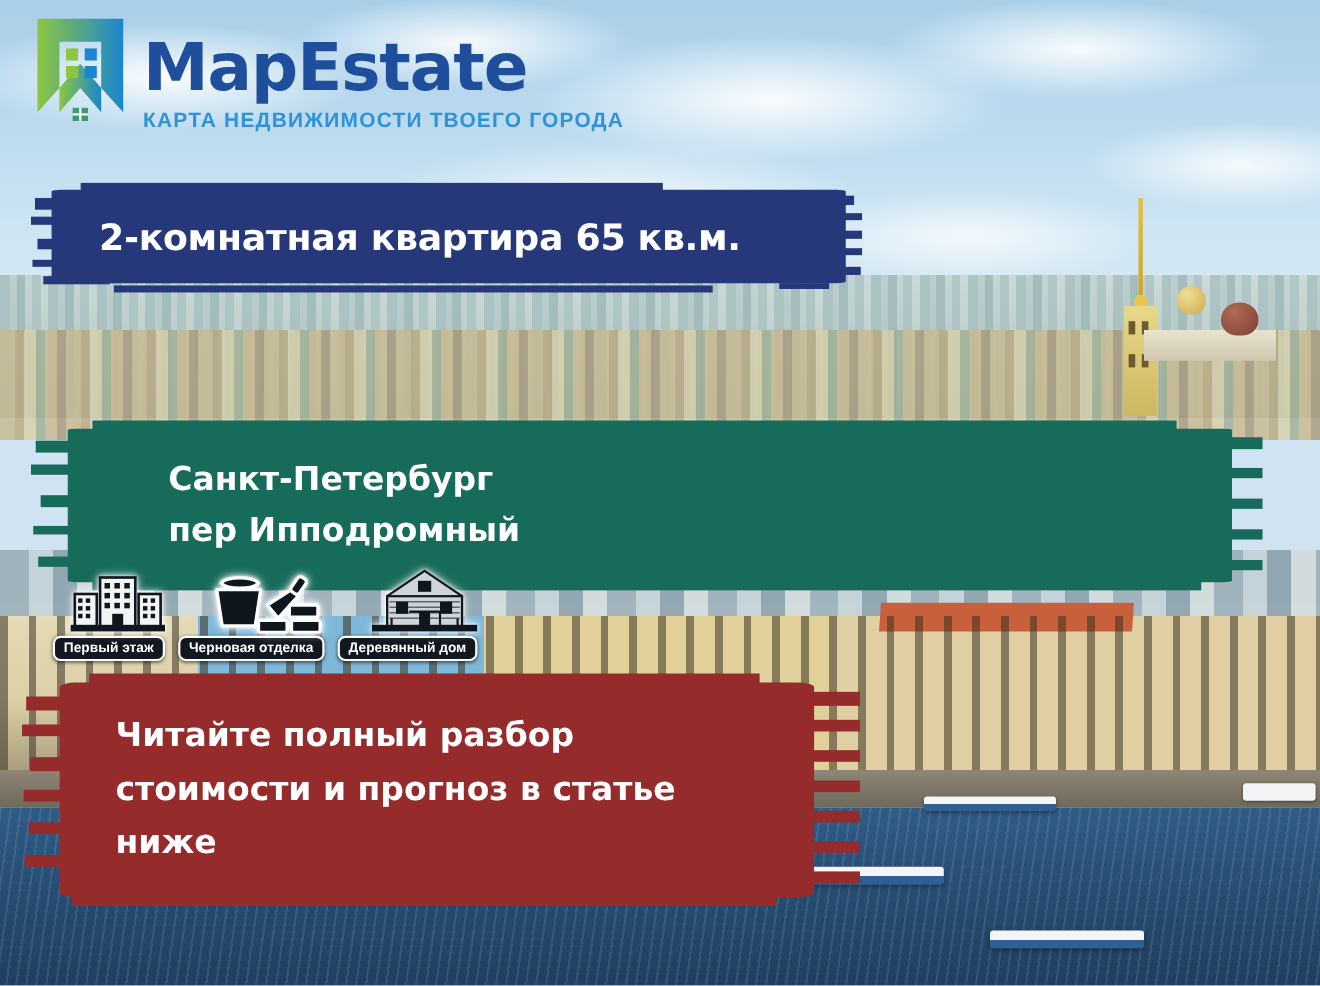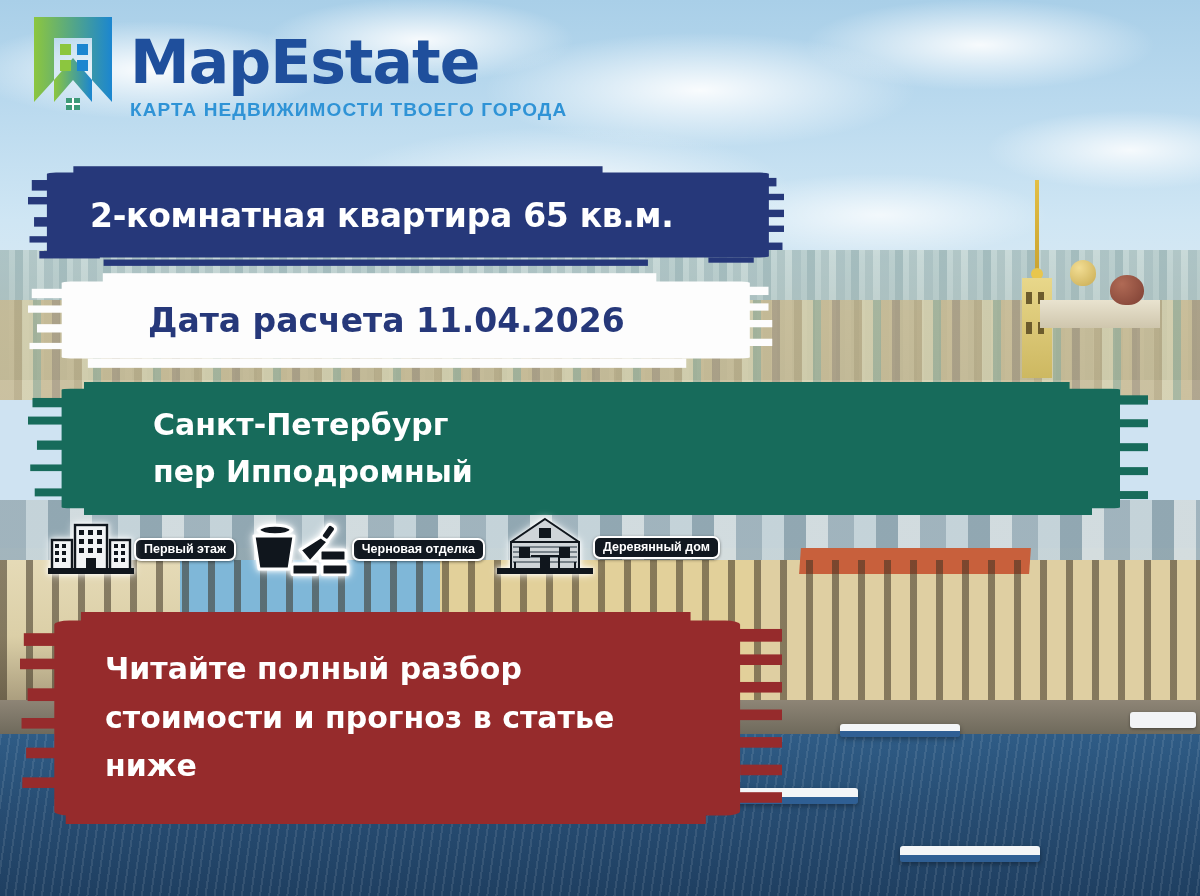--- a/index.html
+++ b/index.html
@@ -128,40 +128,40 @@
   
   .band2{left:28px;top:268px;width:748px;height:104px;}
   .band2 .brush{background:#fdfdfd;}
   .band2 .txt{
     color:#26387a;font-size:33px;font-weight:700;
     padding-left:120px;white-space:nowrap;
     font-family:"DejaVu Sans","Liberation Sans",sans-serif;
   }
 
   
-  .band3{left:28px;top:382px;width:1120px;height:133px;}
+  .band3{left:28px;top:382px;width:1120px;height:155px;}
   .band3 .brush{background:#176b5b;}
   .band3 .txt{
     color:#ffffff;font-size:30px;font-weight:700;line-height:1.55;
     padding-left:125px;white-space:nowrap;
     font-family:"DejaVu Sans","Liberation Sans",sans-serif;
   }
 
   
   .band4{left:20px;top:612px;width:762px;height:212px;}
   .band4 .brush{background:#962b2c;}
   .band4 .txt{
     color:#ffffff;font-size:30px;font-weight:700;line-height:1.62;
     padding-left:85px;white-space:nowrap;
     font-family:"DejaVu Sans","Liberation Sans",sans-serif;
   }
 
   
   .badges{position:absolute;left:48px;top:516px;display:flex;align-items:flex-end;gap:12px;z-index:5;}
-  .badge{display:flex;flex-direction:row;align-items:center;}
+  .badge{display:flex;flex-direction:column;align-items:flex-end;}
   .badge-ico{filter:drop-shadow(0 0 2px rgba(255,255,255,.95)) drop-shadow(0 0 4px rgba(255,255,255,.75));}
   .badge-lbl{
     margin-top:2px;background:#111820;color:#fff;
     border:2px solid #fff;border-radius:7px;
     font-size:12.5px;font-weight:700;padding:2px 8px 3px;white-space:nowrap;
     font-family:"Liberation Sans",sans-serif;
     box-shadow:0 1px 3px rgba(0,0,0,.5);
   }
 </style>
 </head>
@@ -243,41 +243,20 @@
           <rect x="0.90" y="0.90" width="0.06" height="0.05" fill="#fff"></rect>
           <rect x="0.06" y="0.04" width="0.70" height="0.07" fill="#fff"></rect>
           <rect x="0.10" y="0.92" width="0.72" height="0.06" fill="#fff"></rect>
         </mask>
       </defs>
     </svg>
     <div class="brush" style="-webkit-mask-image:none;mask-image:none;mask:url(#mk1);-webkit-mask:url(#mk1);"></div>
     <div class="inner txt">2-комнатная квартира 65 кв.м.</div>
   </div>
 
-  <div class="band band2">
-    <svg width="0" height="0" style="position:absolute">
-      <defs>
-        <mask id="mk2" maskUnits="objectBoundingBox" maskContentUnits="objectBoundingBox">
-          <rect x="0.045" y="0.13" width="0.92" height="0.74" fill="#fff" rx="0.012"></rect>
-          <rect x="0.005" y="0.20" width="0.08" height="0.09" fill="#fff"></rect>
-          <rect x="0.000" y="0.36" width="0.10" height="0.07" fill="#fff"></rect>
-          <rect x="0.012" y="0.54" width="0.07" height="0.08" fill="#fff"></rect>
-          <rect x="0.002" y="0.72" width="0.09" height="0.06" fill="#fff"></rect>
-          <rect x="0.92" y="0.18" width="0.07" height="0.08" fill="#fff"></rect>
-          <rect x="0.93" y="0.34" width="0.06" height="0.07" fill="#fff"></rect>
-          <rect x="0.925" y="0.50" width="0.07" height="0.07" fill="#fff"></rect>
-          <rect x="0.935" y="0.68" width="0.06" height="0.07" fill="#fff"></rect>
-          <rect x="0.10" y="0.05" width="0.74" height="0.09" fill="#fff"></rect>
-          <rect x="0.08" y="0.87" width="0.80" height="0.09" fill="#fff"></rect>
-        </mask>
-      </defs>
-    </svg>
-    <div class="brush" style="mask:url(#mk2);-webkit-mask:url(#mk2);"></div>
-    <div class="inner txt">Дата расчета 11.04.2026</div>
-  </div>
 
   <div class="band band3">
     <svg width="0" height="0" style="position:absolute">
       <defs>
         <mask id="mk3" maskUnits="objectBoundingBox" maskContentUnits="objectBoundingBox">
           <rect x="0.03" y="0.05" width="0.945" height="0.90" fill="#fff" rx="0.008"></rect>
           <rect x="0.004" y="0.12" width="0.04" height="0.07" fill="#fff"></rect>
           <rect x="0.000" y="0.26" width="0.05" height="0.06" fill="#fff"></rect>
           <rect x="0.008" y="0.44" width="0.035" height="0.07" fill="#fff"></rect>
           <rect x="0.002" y="0.62" width="0.045" height="0.05" fill="#fff"></rect>

